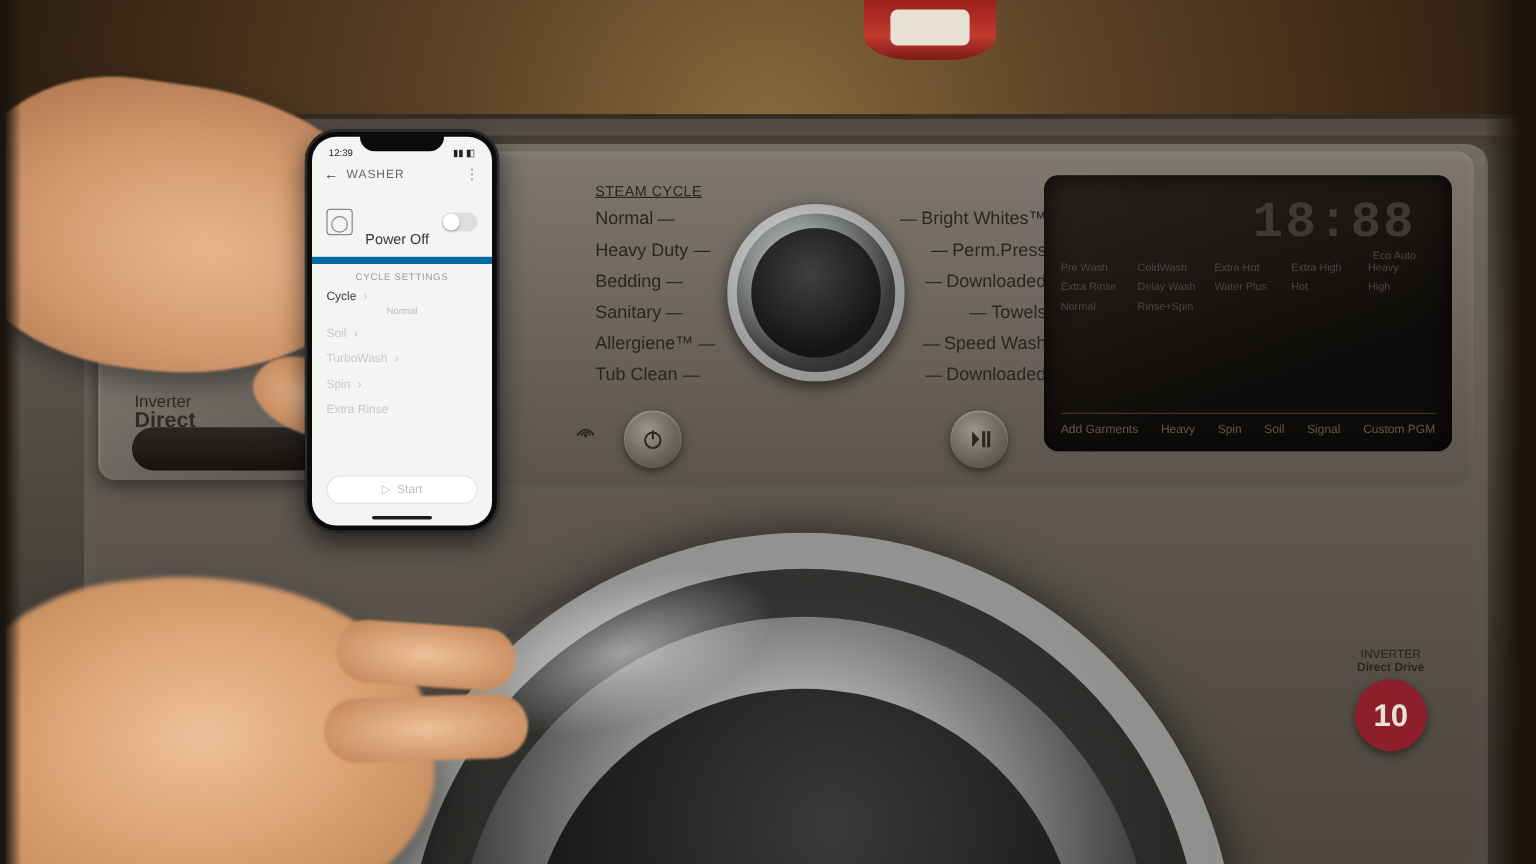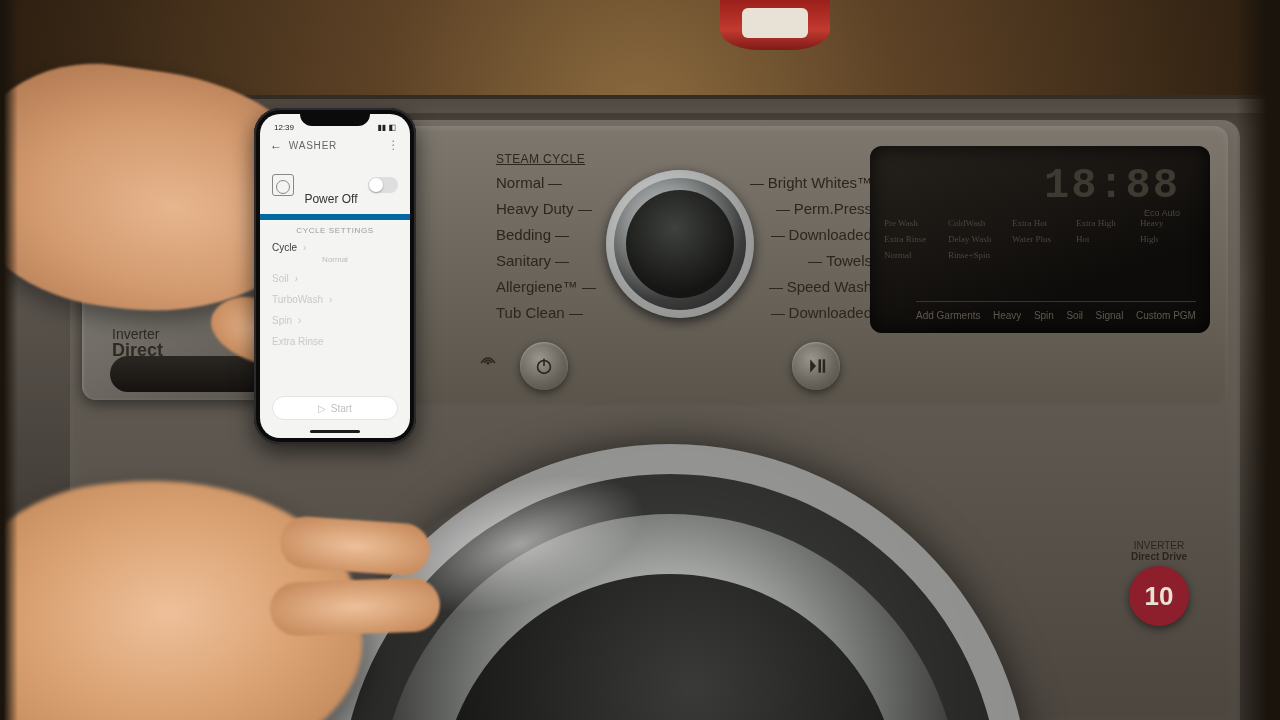--- a/index.html
+++ b/index.html
@@ -31,25 +31,25 @@
   .cycle-col div{white-space:nowrap;}
   .tick{display:inline-block;width:14px;border-top:1px solid #2b261e;vertical-align:middle;margin:0 4px;}
   
   .dial{position:absolute;left:282px;top:44px;width:148px;height:148px;border-radius:50%;background:radial-gradient(circle at 40% 35%,#cfd2d2 0%,#8f9393 28%,#3a3b3a 60%,#141513 100%);box-shadow:0 4px 12px rgba(0,0,0,0.6),inset 0 0 0 8px rgba(220,222,220,0.6);}
   .dial::after{content:"";position:absolute;left:20px;top:20px;right:20px;bottom:20px;border-radius:50%;background:radial-gradient(circle at 45% 35%,#3f413e 0%,#151613 70%);}
   .pwr-btn,.play-btn{position:absolute;top:216px;width:48px;height:48px;border-radius:50%;background:radial-gradient(circle at 40% 35%,#9a968d 0%,#6b665d 55%,#4b463e 100%);box-shadow:0 3px 8px rgba(0,0,0,0.5),inset 0 1px 2px rgba(255,255,255,0.3);display:flex;align-items:center;justify-content:center;color:#2a251d;}
   .pwr-btn{left:196px;}
   .play-btn{left:468px;}
   .remote-icn{position:absolute;left:148px;top:224px;width:32px;height:32px;color:#2a251d;font-size:9px;text-align:center;line-height:11px;}
   
-  .disp{position:absolute;right:18px;top:20px;width:340px;height:187px;border-radius:12px;background:linear-gradient(160deg,#26221d 0%,#0e0c0a 70%);box-shadow:inset 0 0 20px rgba(0,0,0,0.8);padding:14px 14px;box-sizing:border-box;color:#5e584e;font-size:10px;}
+  .disp{position:absolute;right:18px;top:20px;width:340px;height:230px;border-radius:12px;background:linear-gradient(160deg,#26221d 0%,#0e0c0a 70%);box-shadow:inset 0 0 20px rgba(0,0,0,0.8);padding:14px 14px;box-sizing:border-box;color:#5e584e;font-size:10px;}
   .seg{position:absolute;right:30px;top:16px;font-family:"Courier New",monospace;font-size:42px;letter-spacing:2px;color:#3f3a31;font-weight:700;}
   .disp-grid{position:absolute;left:14px;top:72px;right:14px;display:grid;grid-template-columns:repeat(5,1fr);gap:6px 8px;color:#4c463c;font-size:9px;}
-  .disp-grid div{white-space:nowrap;overflow:hidden;font-family:Liberation Serif, serif;}
-  .disp-bottom{position:absolute;left:14px;right:14px;bottom:12px;display:flex;justify-content:space-between;color:#5e584e;font-size:10px;border-top:1px solid #3a352d;padding-top:8px;margin-left:32px;}
+  .disp-grid div{white-space:nowrap;overflow:hidden;}
+  .disp-bottom{position:absolute;left:14px;right:14px;bottom:12px;display:flex;justify-content:space-between;color:#5e584e;font-size:10px;border-top:1px solid #3a352d;padding-top:8px;}
   
   .dd-badge{position:absolute;right:36px;top:420px;width:90px;text-align:center;}
   .dd-badge .lbl{font-size:10px;color:#2a251d;line-height:11px;}
   .dd10{margin-top:4px;width:60px;height:60px;border-radius:50%;background:#8d1e2c;color:#e8e2d5;font-size:26px;font-weight:800;display:flex;align-items:center;justify-content:center;margin-left:auto;margin-right:auto;box-shadow:0 3px 8px rgba(0,0,0,0.5);}
   
   .door{position:absolute;left:240px;top:324px;width:720px;height:720px;border-radius:50%;background:radial-gradient(circle at 50% 35%,#ededed 0%,#c8cac9 12%,#7f817e 30%,#2e2f2c 52%,#0e0e0d 72%);box-shadow:0 0 40px rgba(0,0,0,0.6),inset 0 0 0 30px rgba(230,231,229,0.55),inset 0 0 0 70px rgba(40,40,38,0.85);}
   .door::before{content:"";position:absolute;left:130px;top:130px;right:130px;bottom:130px;border-radius:50%;background:radial-gradient(circle at 55% 25%,#3a3b38 0%,#161614 60%,#060605 100%);}
   .door-glare{position:absolute;left:80px;top:40px;width:260px;height:120px;border-radius:50%;background:radial-gradient(ellipse at 50% 50%,rgba(255,255,255,0.55) 0%,rgba(255,255,255,0) 70%);transform:rotate(-18deg);}
   
   .hand-top{position:absolute;left:-40px;top:70px;width:360px;height:240px;background:radial-gradient(ellipse at 60% 55%,#e7b68e 0%,#d39a6f 45%,#a46c45 100%);border-radius:40% 50% 55% 45%/55% 45% 55% 50%;transform:rotate(8deg);filter:blur(1px);box-shadow:0 10px 24px rgba(0,0,0,0.4);}

